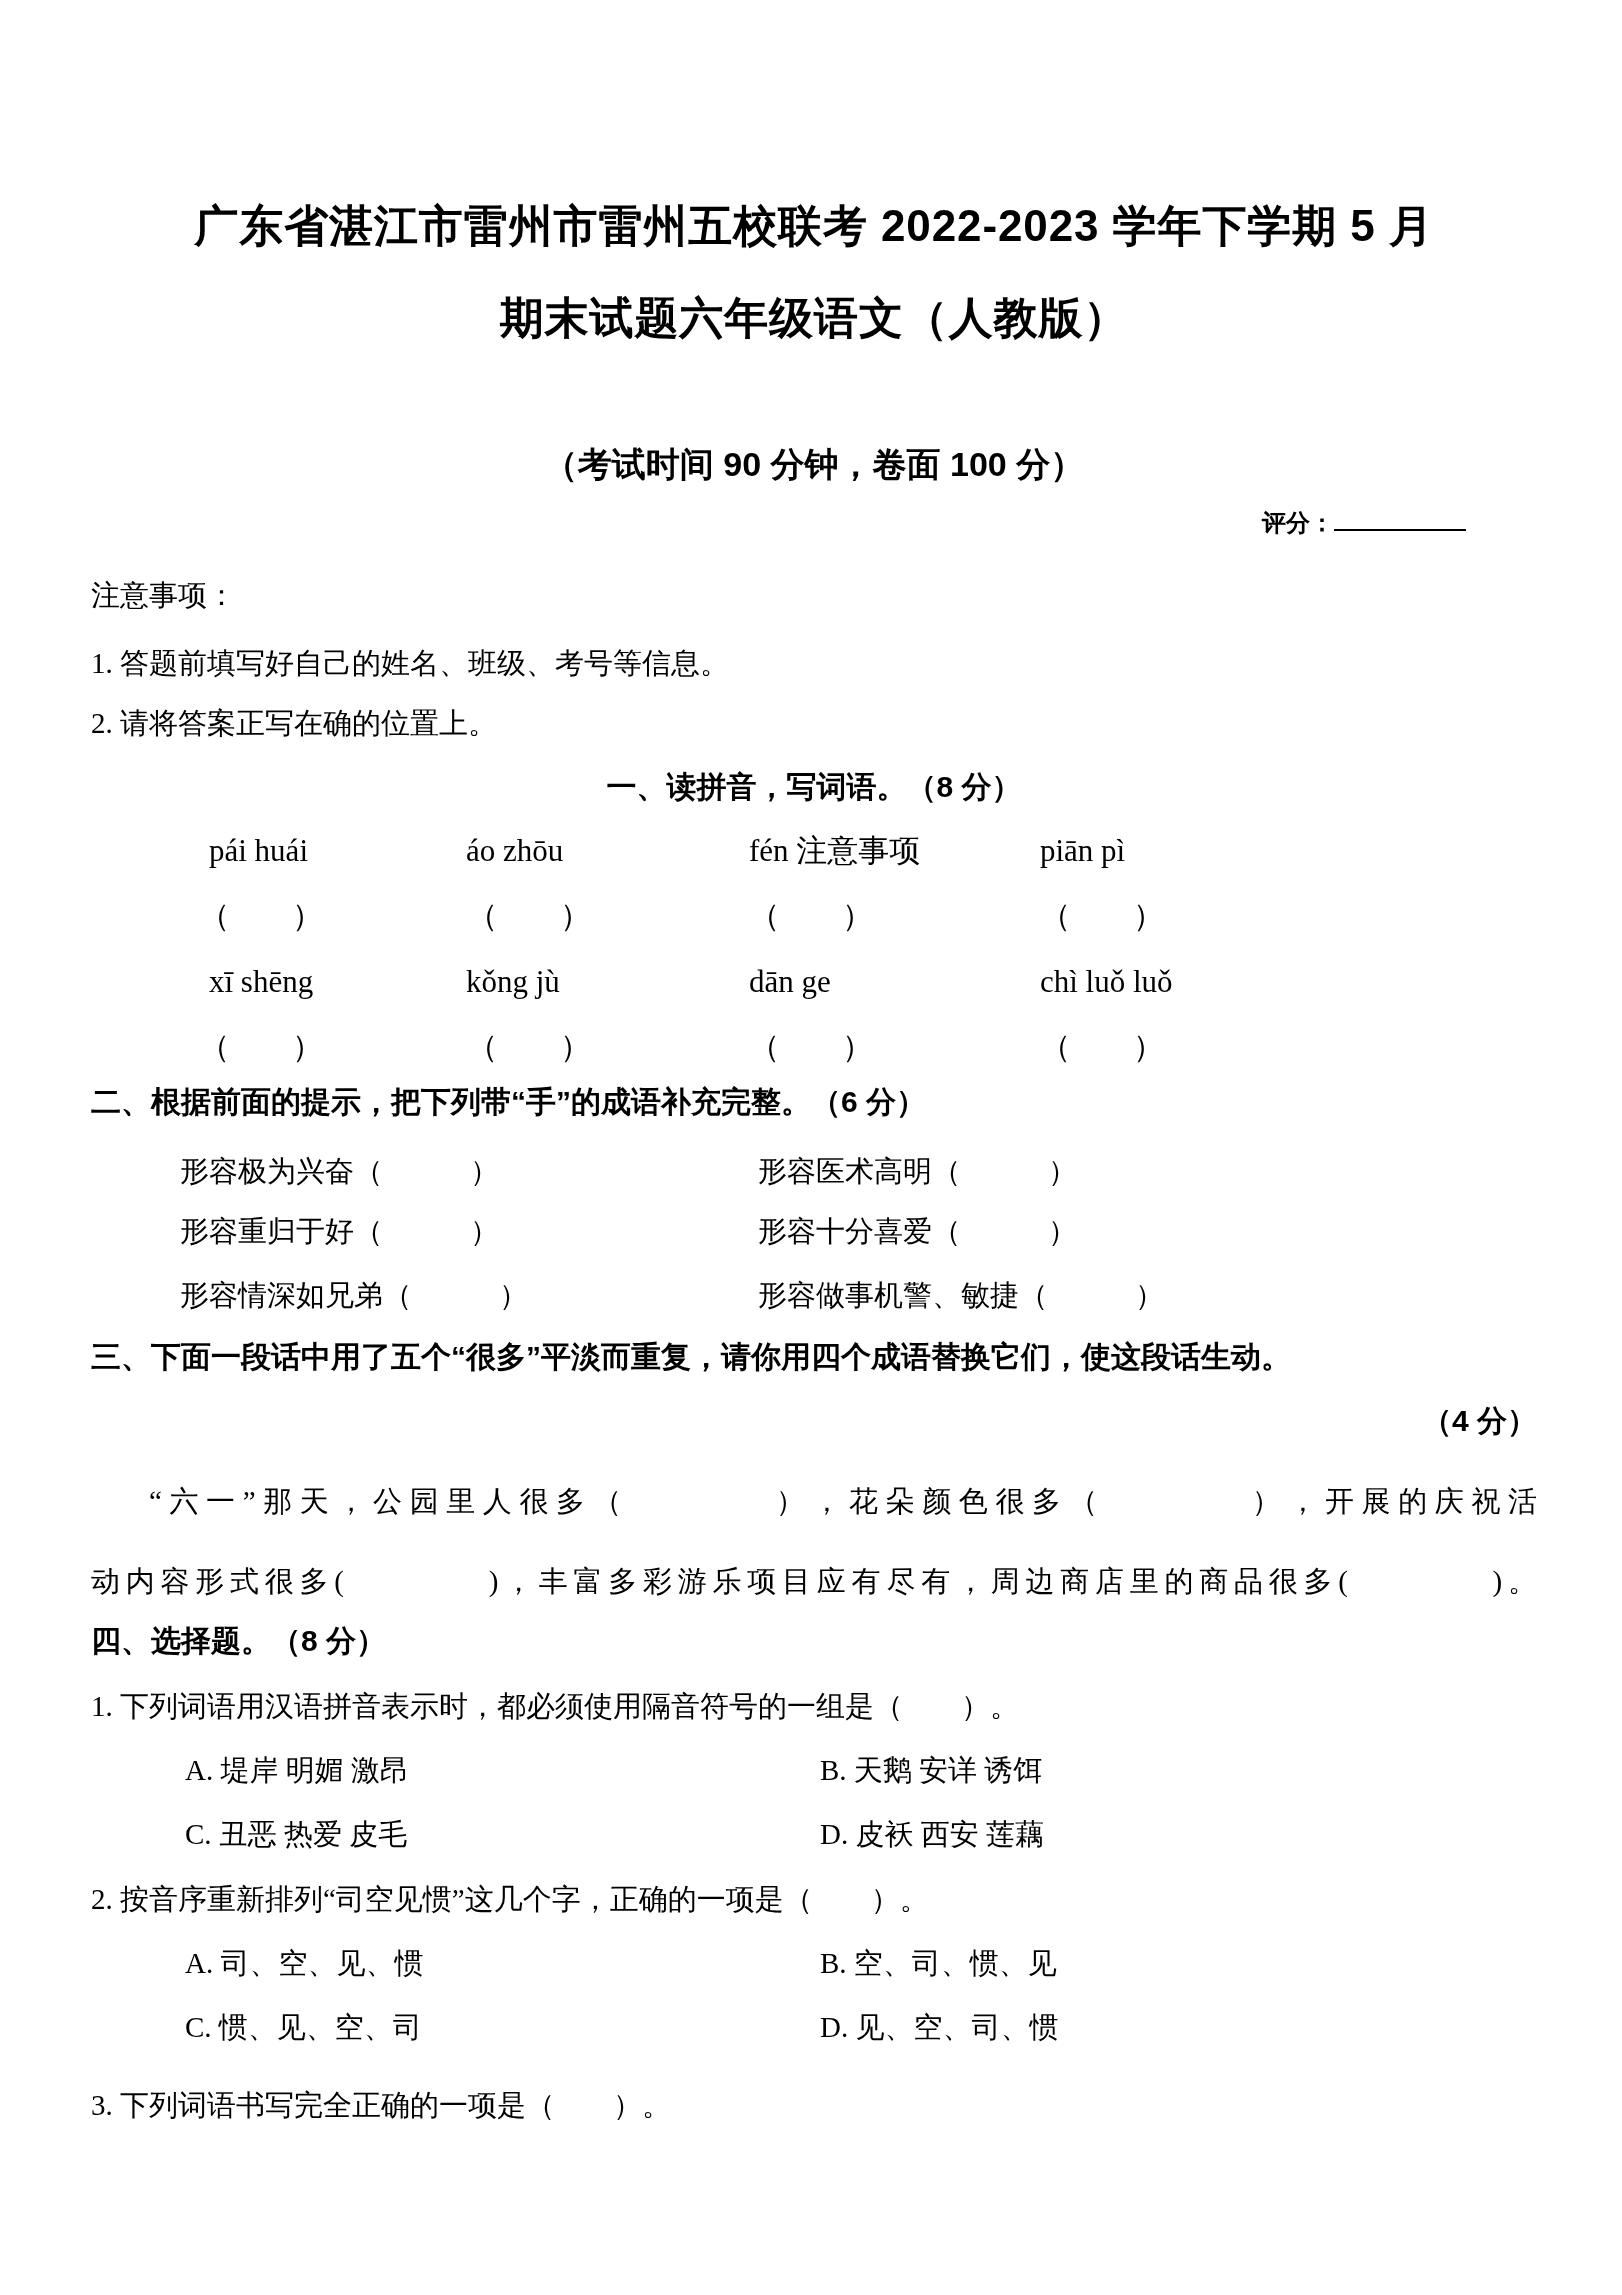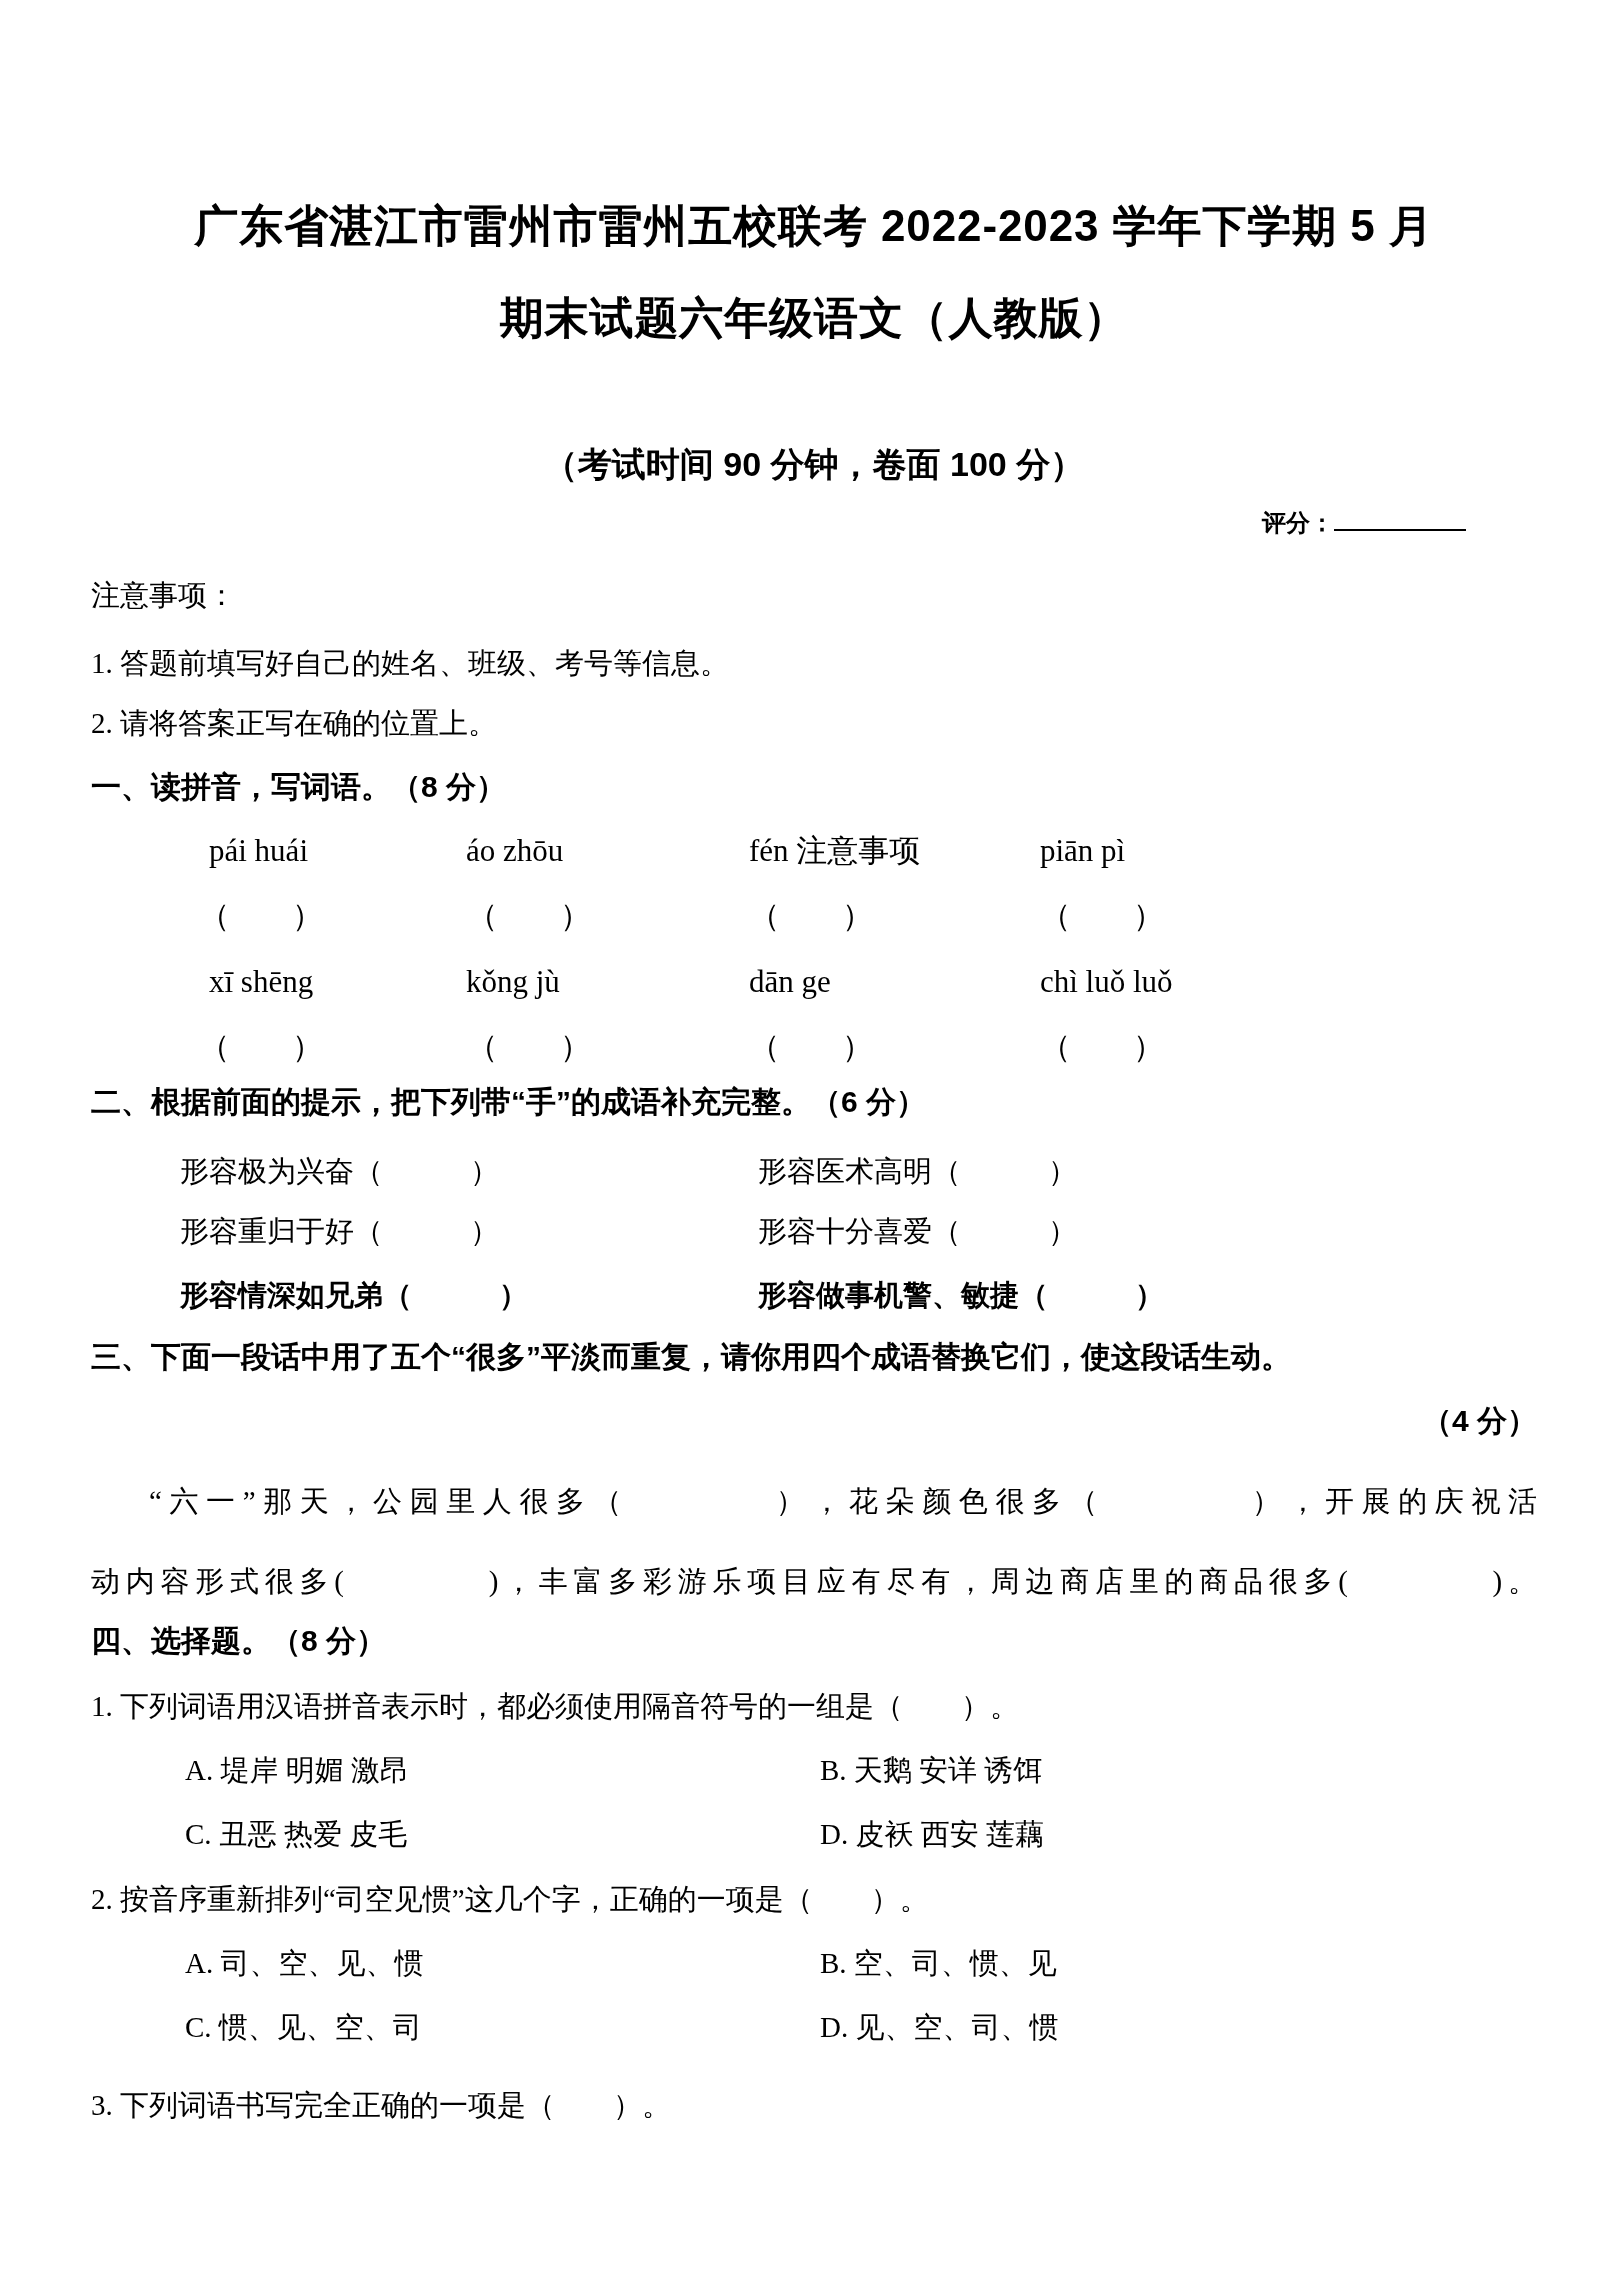--- a/index.html
+++ b/index.html
@@ -49,21 +49,21 @@
   
   .bline { font-size: 29px; line-height: 42px; }
   .h {
     font-family: "Liberation Sans", "DejaVu Sans", sans-serif;
     font-weight: bold;
     font-size: 30px; line-height: 42px;
   }
   .notes-h  { margin-top: 31px; }
   .note-1   { margin-top: 25.5px; }
   .note-2   { margin-top: 18px; }
-  .sec1-h   { margin-top: 22px; }
+  .sec1-h   { margin-top: 22px; text-align: center; }
   
   .pinyin-row {
     margin-top: 22px;
     display: grid;
     grid-template-columns: 257px 283px 291px auto;
     padding-left: 118px;
     font-size: 31px; line-height: 42px;
   }
   .bracket-row {
     display: grid;
@@ -76,21 +76,21 @@
   .bracket-row.b2 { margin-top: 23.6px; }
   .sec2-h { margin-top: 12.7px; }
   .two-col {
     display: grid;
     grid-template-columns: 578px auto;
     padding-left: 89px;
     font-size: 29px; line-height: 42px;
   }
   .s2r1 { margin-top: 27px; }
   .s2r2 { margin-top: 18px; }
-  .s2r3 { margin-top: 22px; font-weight: bold; }
+  .s2r3 { margin-top: 22px; }
   .sec3-h { margin-top: 20px; }
   .points-row {
     margin-top: 22px;
     text-align: right;
     font-family: "Liberation Sans", "DejaVu Sans", sans-serif;
     font-weight: bold;
     font-size: 30px; line-height: 42px;
   }
   .para-line {
     margin-top: 38px;

